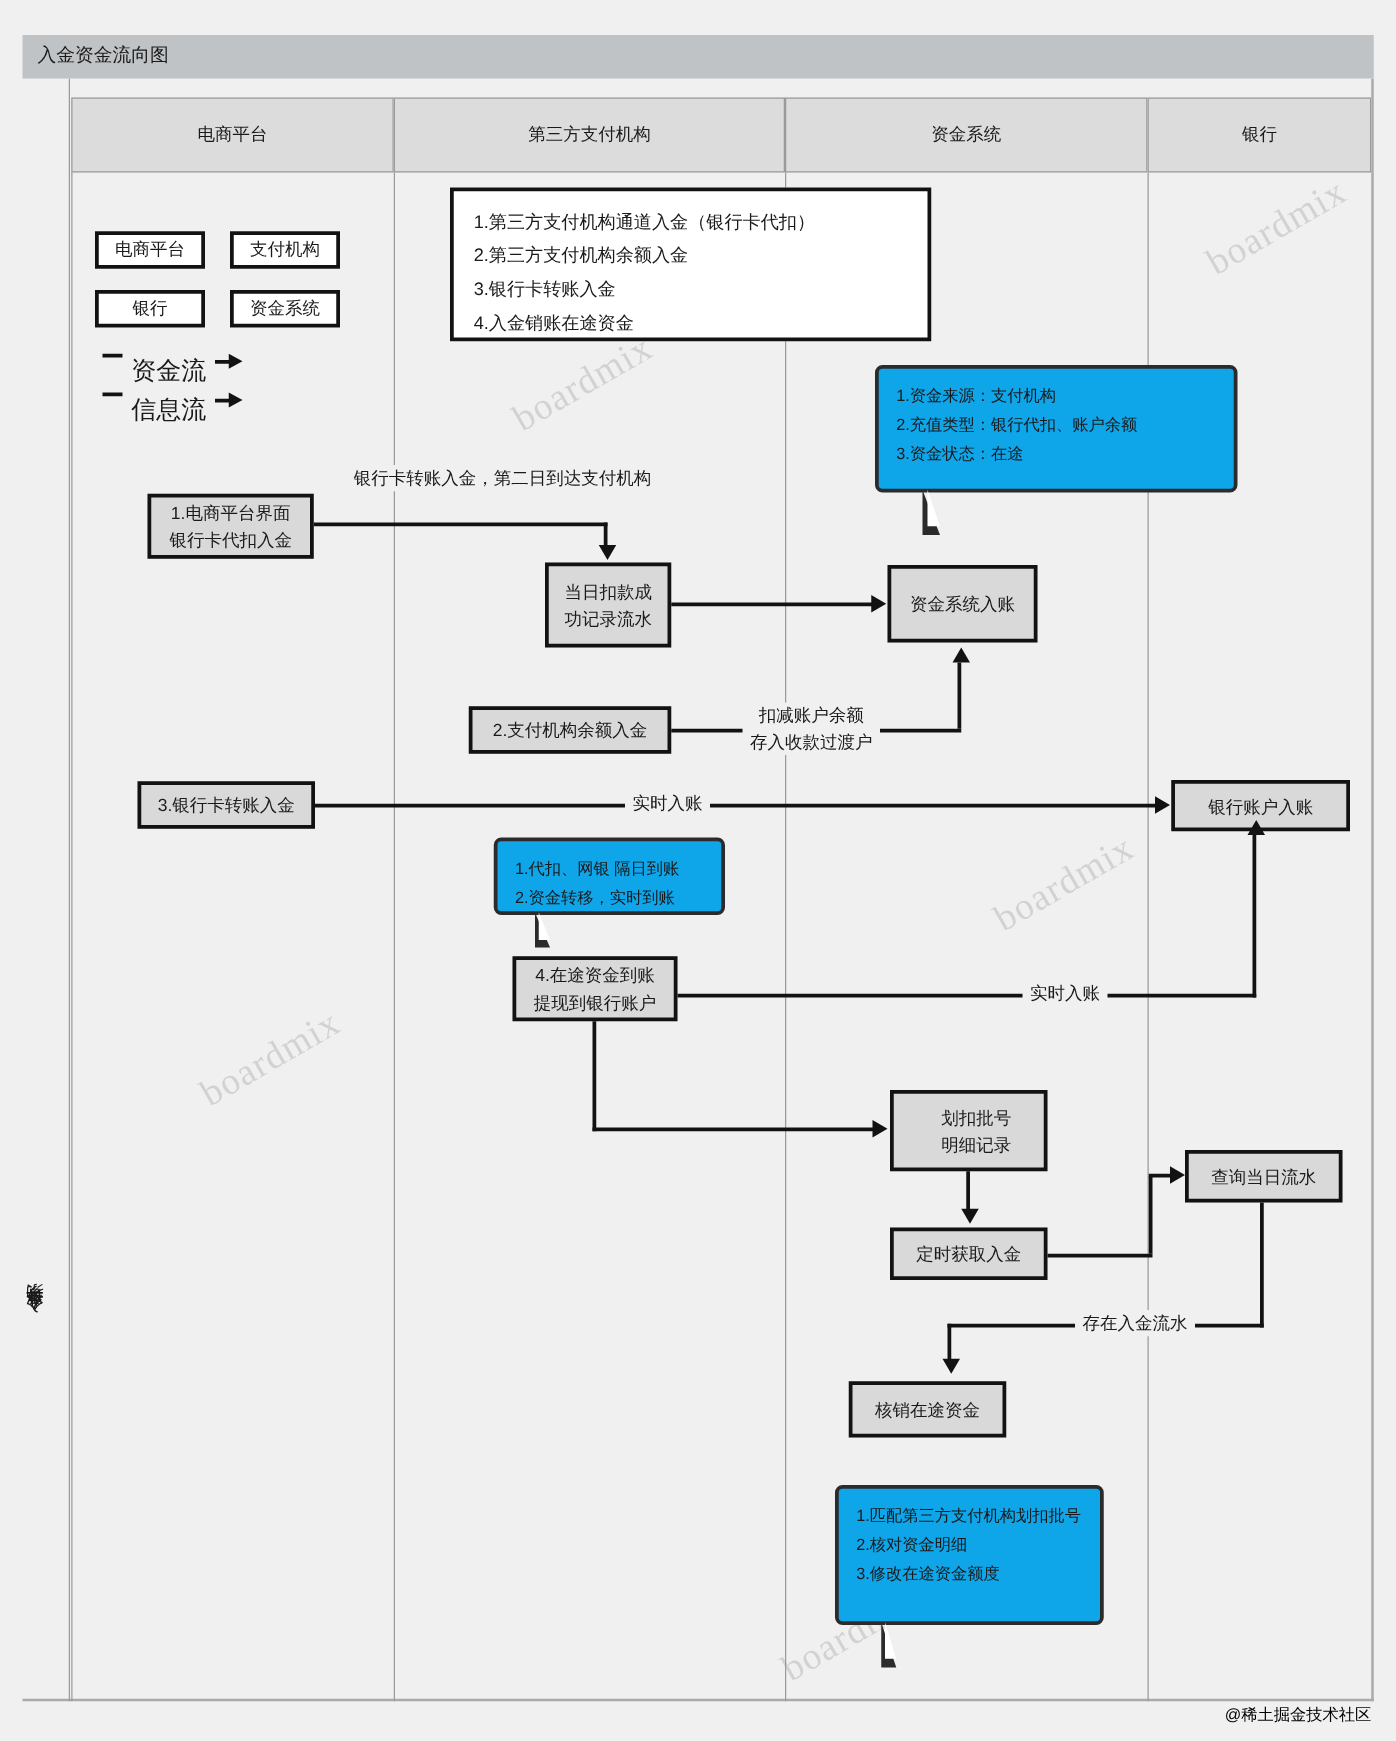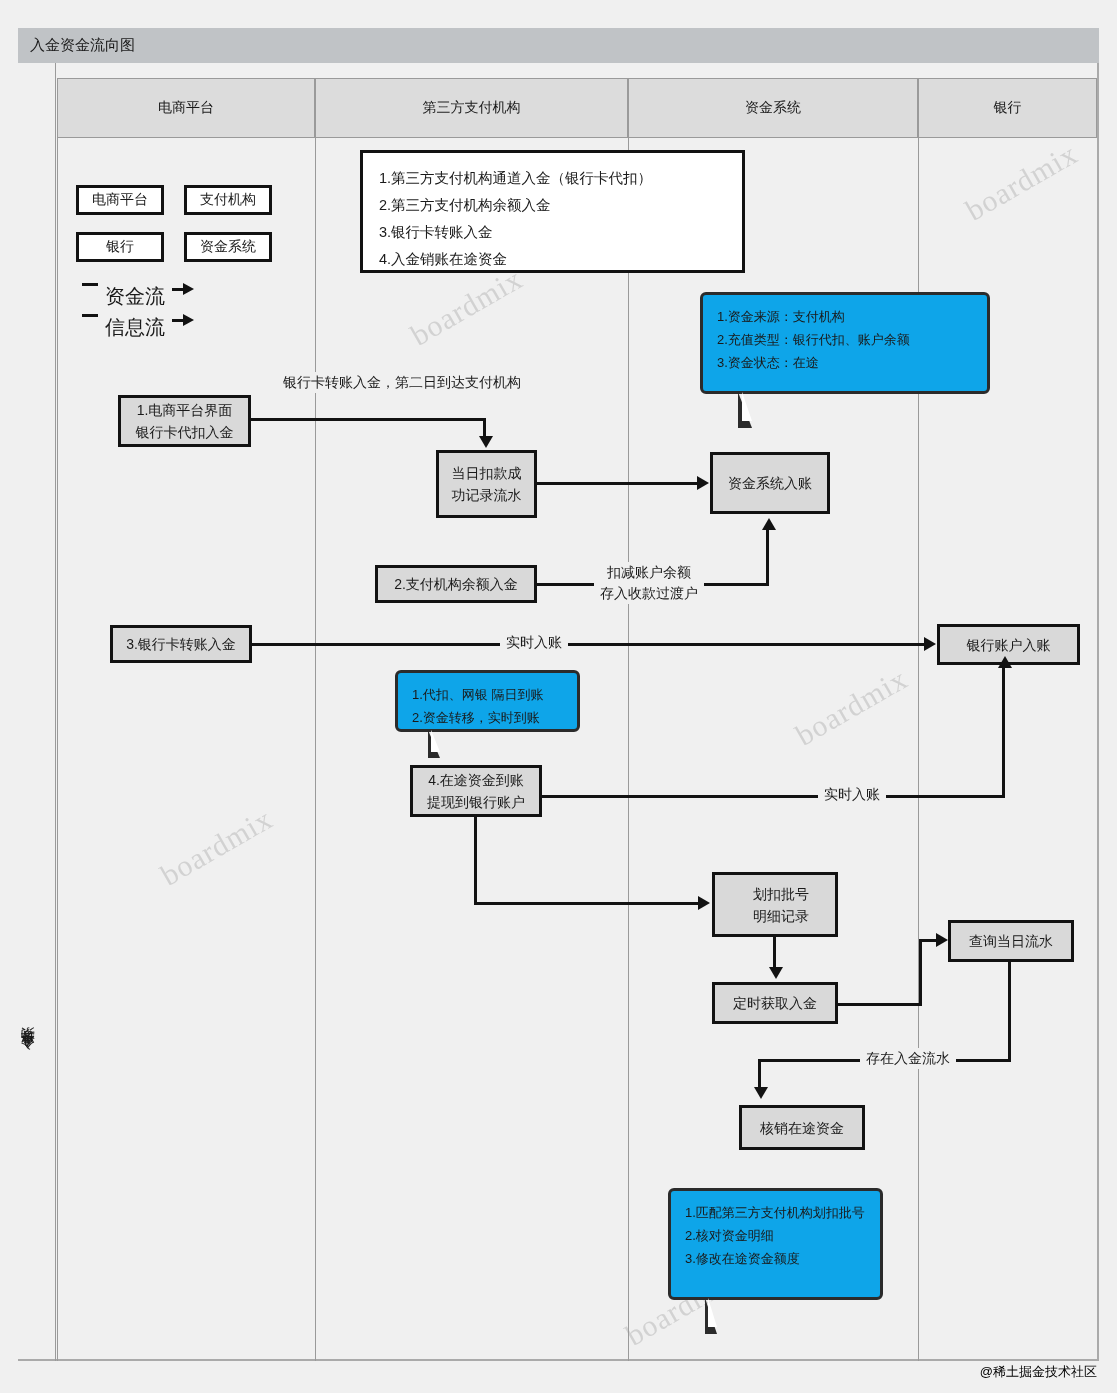--- a/index.html
+++ b/index.html
@@ -336,21 +336,21 @@
   <div class="node" style="left:410px; top:765px; width:132px; height:52px;">4.在途资金到账
 提现到银行账户</div>
 
   <div class="node" style="left:712px; top:872px; width:126px; height:65px;padding-left:12px;">划扣批号
 明细记录</div>
 
   <div class="node" style="left:712px; top:982px; width:126px; height:42px;">定时获取入金</div>
 
   <div class="node" style="left:948px; top:920px; width:126px; height:42px;">查询当日流水</div>
 
-  <div class="node" style="left:739px; top:1105px; width:126px; height:45px;">核销在途资金</div>
+  <div class="node" style="left:679px; top:1105px; width:126px; height:45px;">核销在途资金</div>
 
   <div class="callout" style="left:395px; top:670px; width:185px; height:62px;">
     <div>1.代扣、网银 隔日到账</div>
     <div>2.资金转移，实时到账</div>
   </div>
   <div class="callout-tail" style="left:428px; top:730px; border-left:12px solid #2b2b2b; border-right:20px solid transparent; border-top:28px solid transparent; border-bottom:0;"></div>
   <div class="callout-tail" style="left:431px; top:730px; border-left:9px solid #ffffff; border-right:16px solid transparent; border-top:22px solid transparent; border-bottom:0;"></div>
 
   <div class="callout wrap" style="left:668px; top:1188px; width:215px; height:112px;">
     <div>1.匹配第三方支付机构划扣批号</div>

